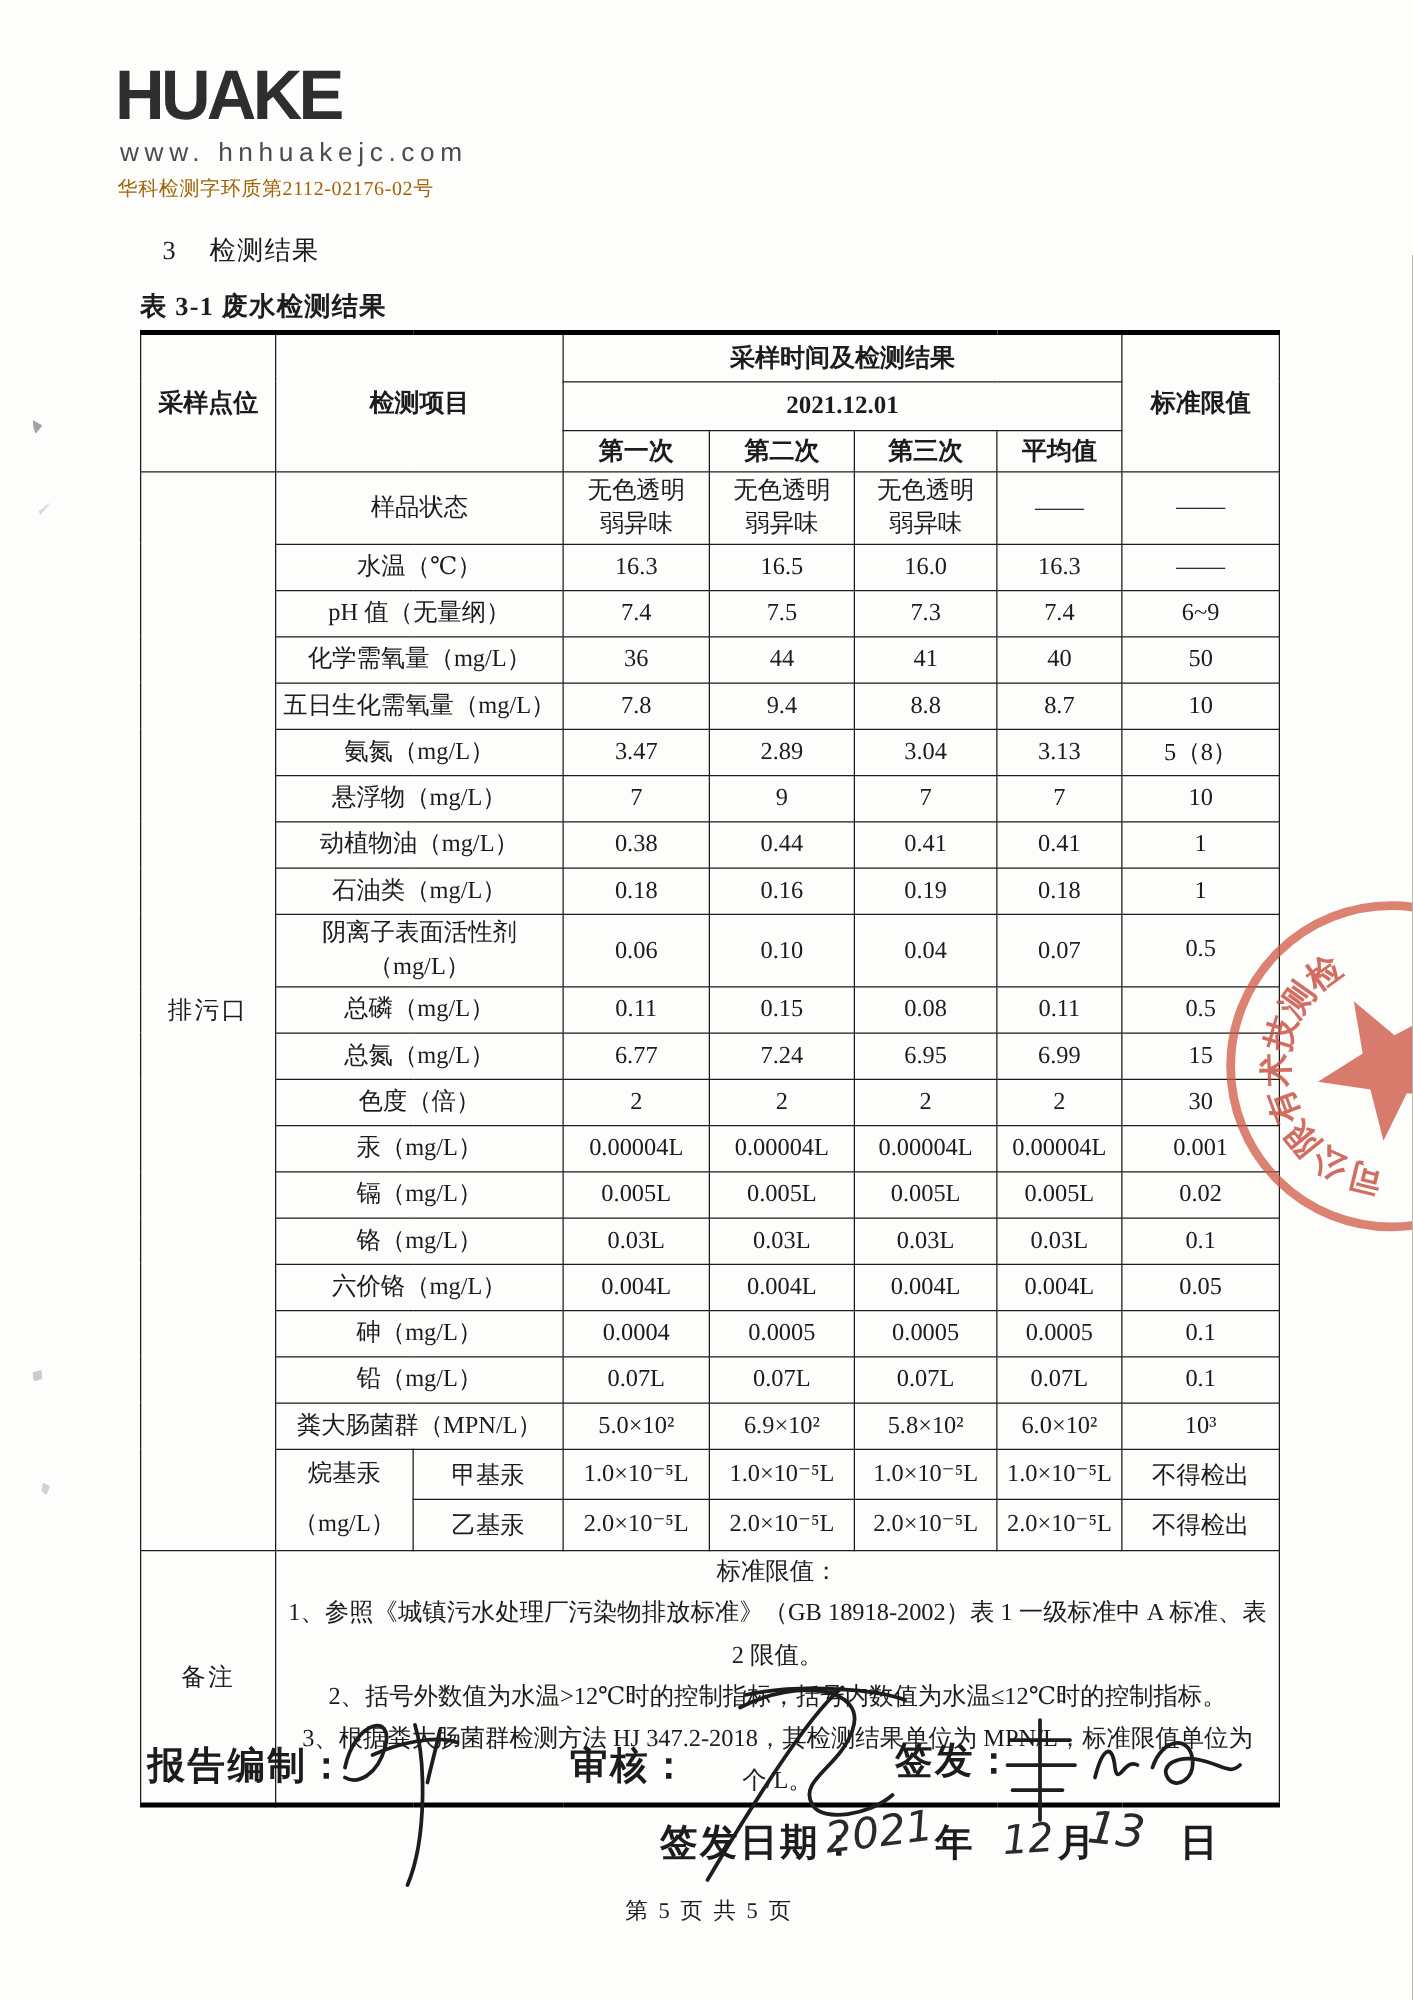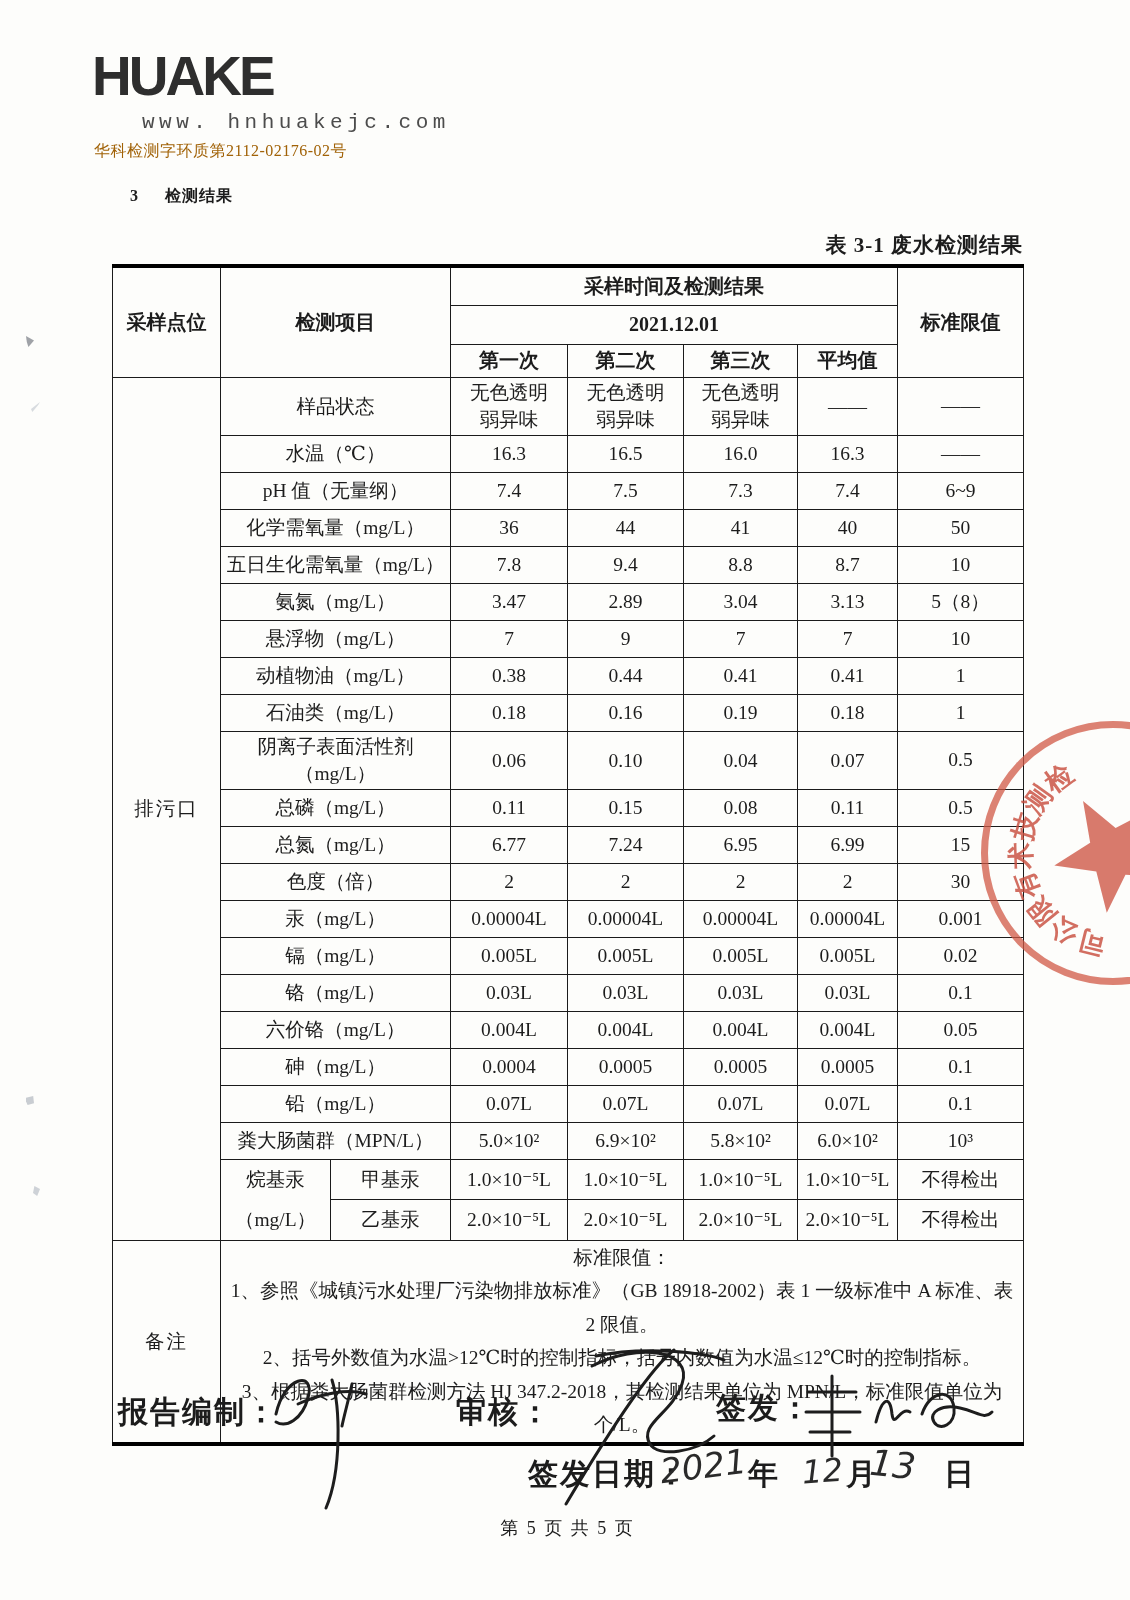--- a/index.html
+++ b/index.html
@@ -6,26 +6,26 @@
   .page{position:relative;width:1130px;height:1600px;background:#fdfdfb;overflow:hidden;
         font-family:"Liberation Serif","DejaVu Serif",serif;color:#1c1c1c;}
   
   .logo{position:absolute;left:92px;top:48px;display:flex;align-items:flex-start;}
   .logo-en{font-family:"Liberation Sans","DejaVu Sans",sans-serif;font-weight:900;font-size:55px;
            line-height:56px;letter-spacing:-3px;color:#2e2e2e;transform:scaleY(1.02);}
   .logo-cn-block{margin-left:10px;}
   .logo-cn{font-size:37px;line-height:40px;letter-spacing:7px;color:#4e4e4e;font-weight:600;}
   .logo-sub{font-family:"Liberation Sans","DejaVu Sans",sans-serif;font-size:11.5px;letter-spacing:3.4px;
             color:#8b8b8b;margin-top:1px;}
-  .website{position:absolute;left:96px;top:111px;font-family:Liberation Mono, monospace;
-           font-size:21px;letter-spacing:4.5px;color:#4c4c4c;margin-left:46px;}
+  .website{position:absolute;left:96px;top:111px;font-family:Liberation Sans, sans-serif;
+           font-size:21px;letter-spacing:4.5px;color:#4c4c4c;}
   .doc-no{position:absolute;left:94px;top:141px;font-size:16px;color:#a16207;letter-spacing:0.5px;}
-  .section-head{position:absolute;left:130px;top:186px;font-size:16px;font-weight:bold;letter-spacing:1px;}
+  .section-head{position:absolute;left:130px;top:186px;font-size:21px;font-weight:normal;letter-spacing:1px;}
   .section-head .num{margin-right:26px;}
-  .tbl-title{position:absolute;left:112px;width:911px;top:231px;text-align:right;
+  .tbl-title{position:absolute;left:112px;width:911px;top:231px;text-align:left;
              font-size:21px;font-weight:bold;letter-spacing:1px;}
   
   table.report{position:absolute;left:112px;top:264px;width:911px;border-collapse:collapse;
                table-layout:fixed;font-size:19.5px;
                border-top:4px solid #000;border-bottom:4px solid #000;}
   table.report th,table.report td{border:1px solid #1b1b1b;text-align:center;vertical-align:middle;
                padding:0 3px;font-weight:normal;}
   table.report thead th{font-weight:bold;font-size:20px;}
   tr.h1{height:39px;}tr.h2{height:39px;}tr.h3{height:33px;margin-left:28px;}
   table.report tbody tr{height:37px;}

